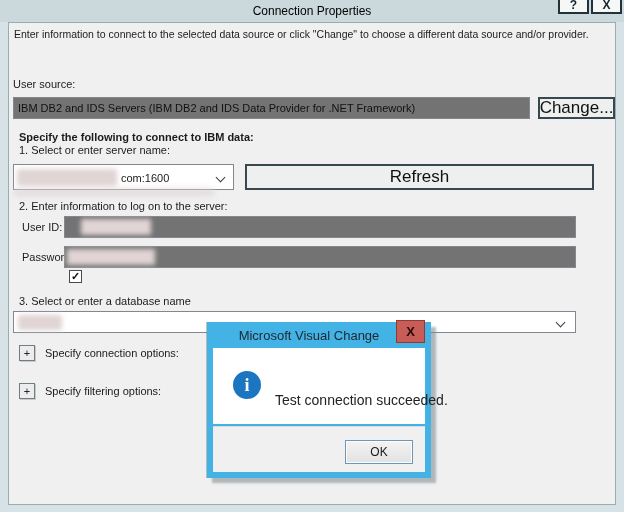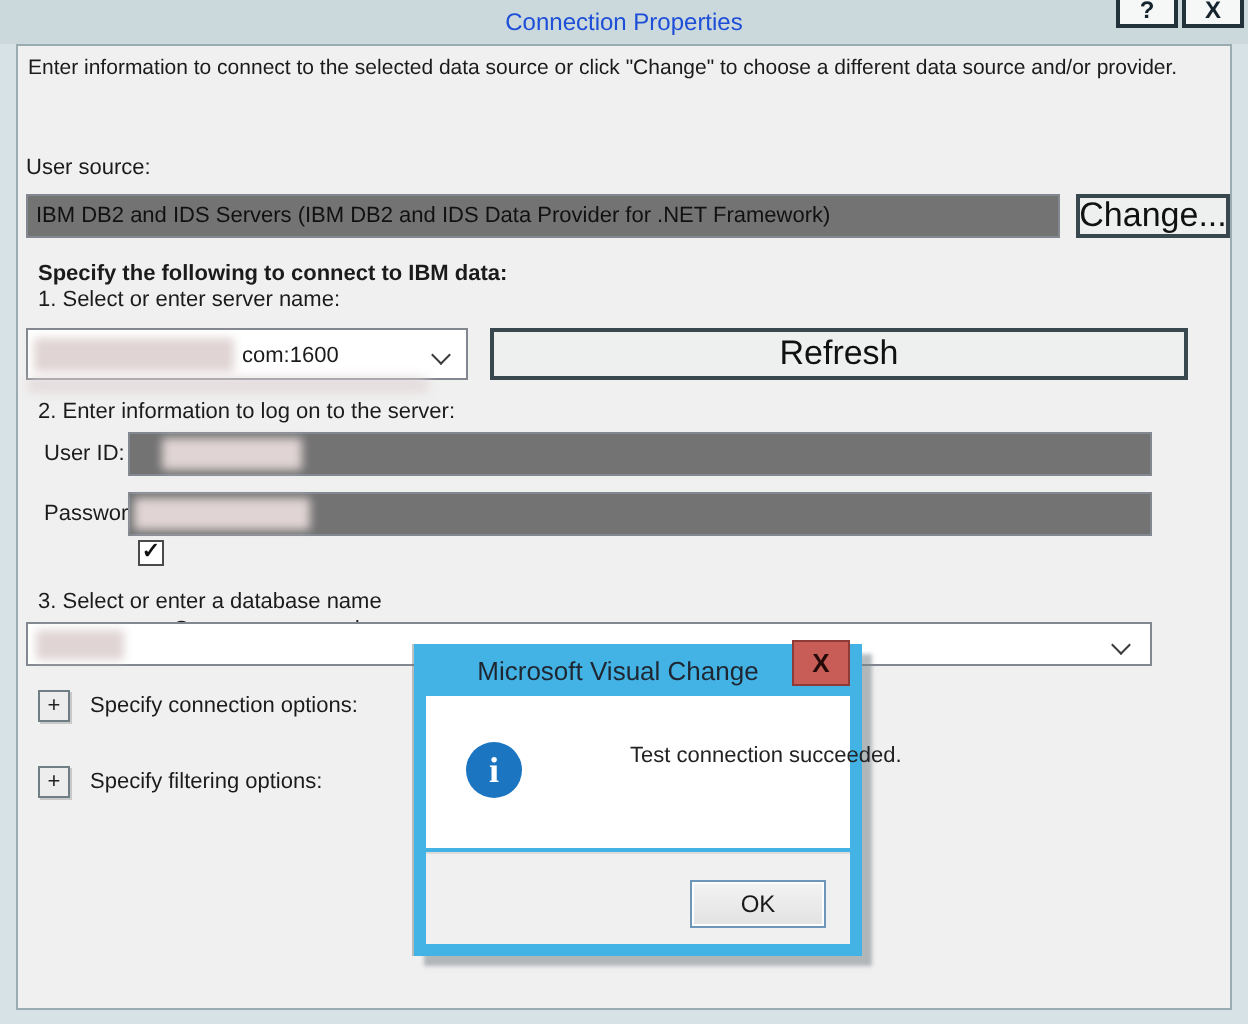--- a/index.html
+++ b/index.html
@@ -10,21 +10,21 @@
     position:relative; width:624px; height:512px;
     background:var(--frame); overflow:hidden;
   }
 
   
   .titlebar{
     position:absolute; left:0; top:0; width:624px; height:22px;
     background:var(--titlebar);
     display:flex; align-items:center; justify-content:center;
   }
-  .titlebar .title{ font-size:12px; color:#1d4ed8; }
+  .titlebar .title{ font-size:12px; color:#000000; }
   .cap-btn{
     position:absolute; top:-7px; height:21px; width:31px;
     background:#f6f8f8; border:2px solid #22323a;
     display:flex; align-items:flex-end; justify-content:center;
     font-size:12px; font-weight:bold; color:#15242c; line-height:13px;
     cursor:default;
   }
   #help-btn{ right:35px; }
   #close-btn{ right:2px; }
 
@@ -86,21 +86,21 @@
   }
   #msg-content{
     position:absolute; left:6px; top:26px; right:6px; height:76px; background:#fff;
   }
   #info-icon{
     position:absolute; left:20px; top:23px; width:28px; height:28px; border-radius:50%;
     background:var(--info-blue); color:#fff; font-weight:bold; font-size:18px;
     font-family:"Liberation Serif",serif;
     display:flex; align-items:center; justify-content:center;
   }
-  #msg-text{ position:absolute; left:62px; top:24px; font-size:11px; color:#222; white-space:nowrap;margin-left:40px; }
+  #msg-text{ position:absolute; left:62px; top:44px; font-size:14px; color:#222; white-space:nowrap; }
   #msg-footer{
     position:absolute; left:6px; right:6px; bottom:6px; height:46px; background:#f0f0f0;
     border-top:1px solid #dcdcdc;
   }
   #ok-btn{
     position:absolute; right:12px; top:13px; width:68px; height:24px;
     background:linear-gradient(#f3f3f3,#e2e2e2); border:1px solid var(--ok-border);
     box-shadow:inset 0 0 0 1px #fdfdfd;
     font-size:12px; color:#1a1a1a; display:flex; align-items:center; justify-content:center;
     cursor:default;

